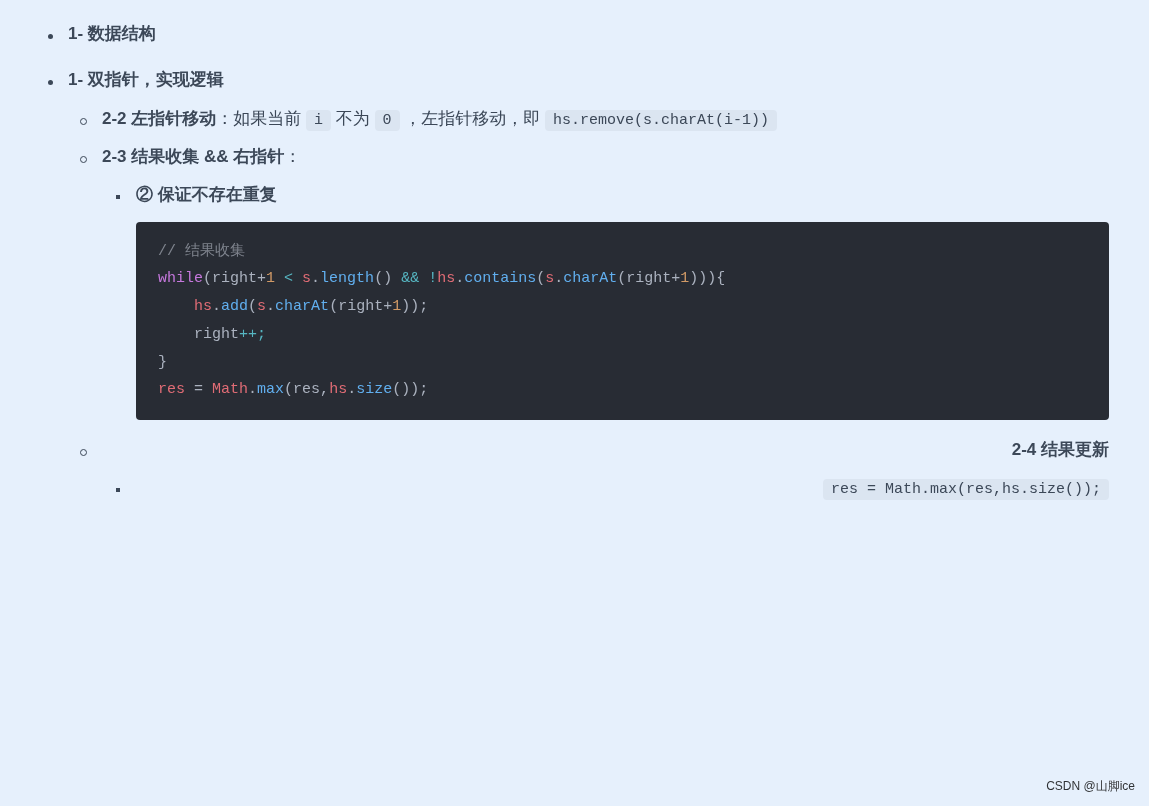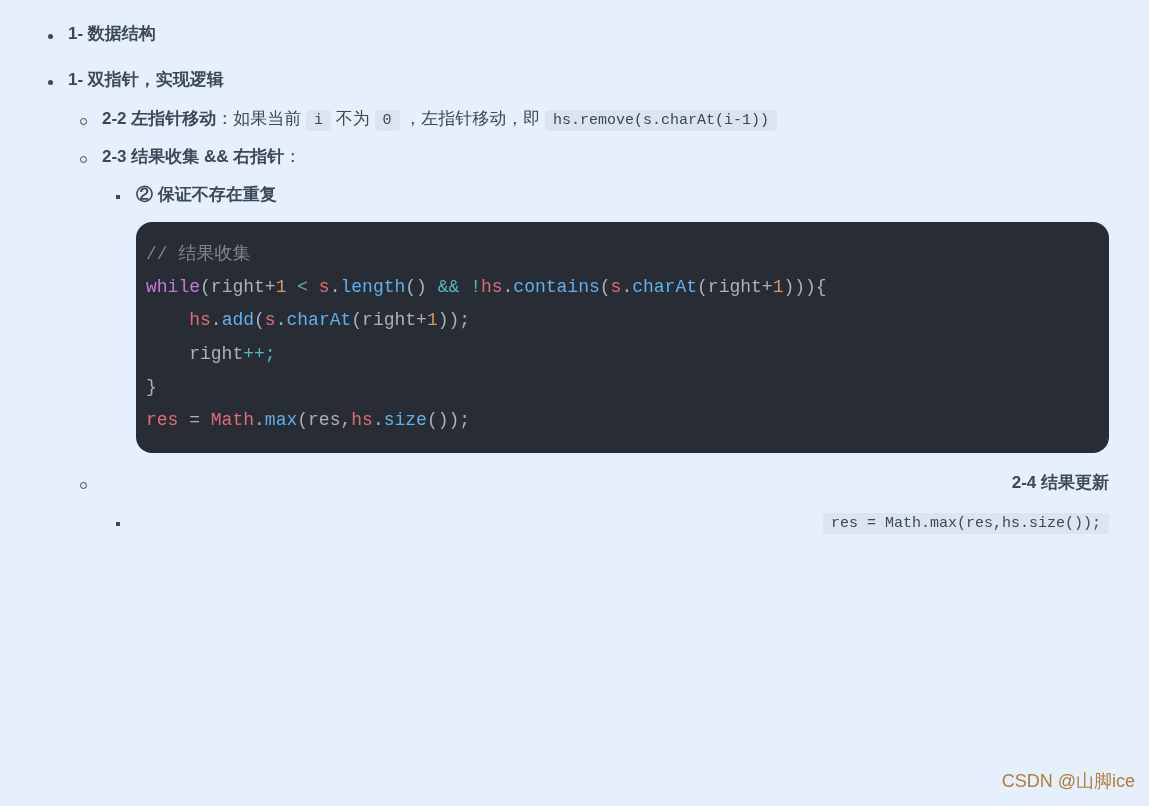--- a/index.html
+++ b/index.html
@@ -60,42 +60,42 @@
     padding: 2px 8px;
     border-radius: 4px;
     font-size: 15px;
     white-space: nowrap;
   }
 
   .codeblock {
     background: #282c34;
     color: #abb2bf;
     font-family: "SFMono-Regular", Consolas, "Liberation Mono", Menlo, monospace;
-    font-size: 18px;
+    font-size: 15px;
     line-height: 1.85;
-    border-radius: 16px;
-    padding: 16px 10px;
+    border-radius: 4px;
+    padding: 16px 22px;
     margin: 10px 0 6px 0;
     white-space: pre;
   }
   .c-comment { color: #7f848e; }
   .c-kw { color: #c678dd; }
   .c-num { color: #d19a66; }
   .c-op { color: #56b6c2; }
   .c-fn { color: #61afef; }
   .c-obj { color: #e06c75; }
   .c-plain { color: #abb2bf; }
   .c-eq { color: #abb2bf; }
 
   .watermark {
     position: absolute;
     right: 14px;
     bottom: 8px;
-    font-size: 18px;
-    color: #a16207;
+    font-size: 12px;
+    color: #000000;
     opacity: 0.8;
   }
 
   .line { margin-top: 6px; }
 </style>
 </head>
 <body>
 
 <ul>
 

